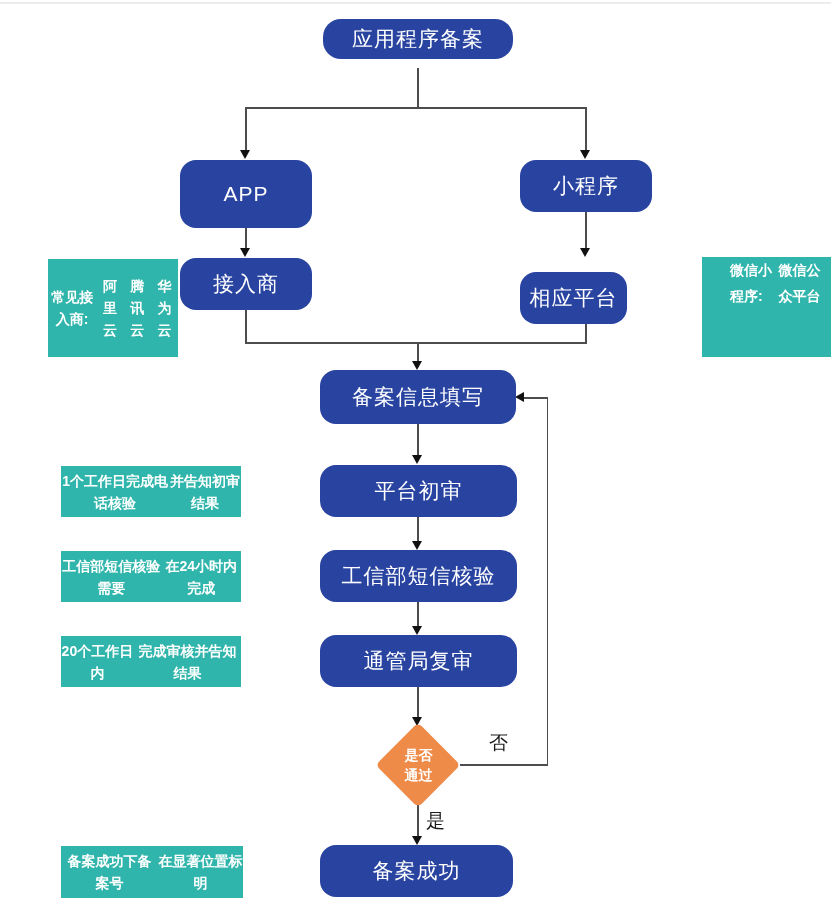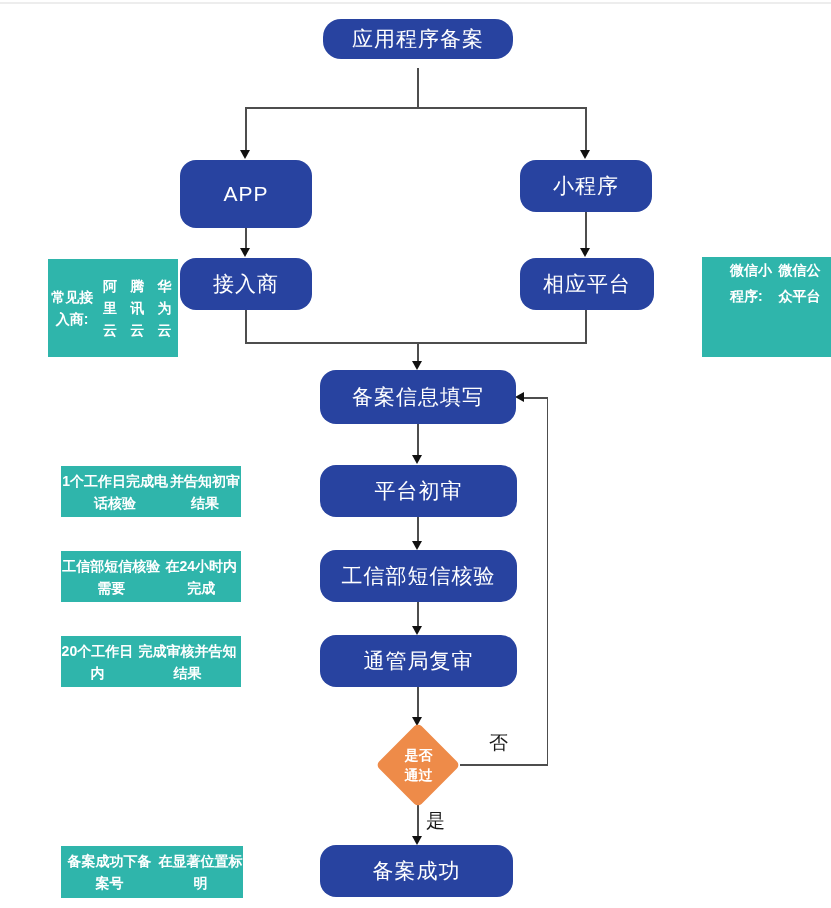--- a/index.html
+++ b/index.html
@@ -106,21 +106,21 @@
   </div>
 
   <div class="node" style="left:520px;top:160px;width:132px;height:52px">
     <span>小程序</span>
   </div>
 
   <div class="node" style="left:180px;top:258px;width:132px;height:52px">
     <span>接入商</span>
   </div>
 
-  <div class="node" style="left:520px;top:258px;width:134px;height:52px">
+  <div class="node" style="left:520px;top:272px;width:107px;height:52px">
     <span>相应平台</span>
   </div>
 
   <div class="node" style="left:320px;top:370px;width:196px;height:54px">
     <span>备案信息填写</span>
   </div>
 
   <div class="node" style="left:320px;top:465px;width:197px;height:52px">
     <span>平台初审</span>
   </div>

